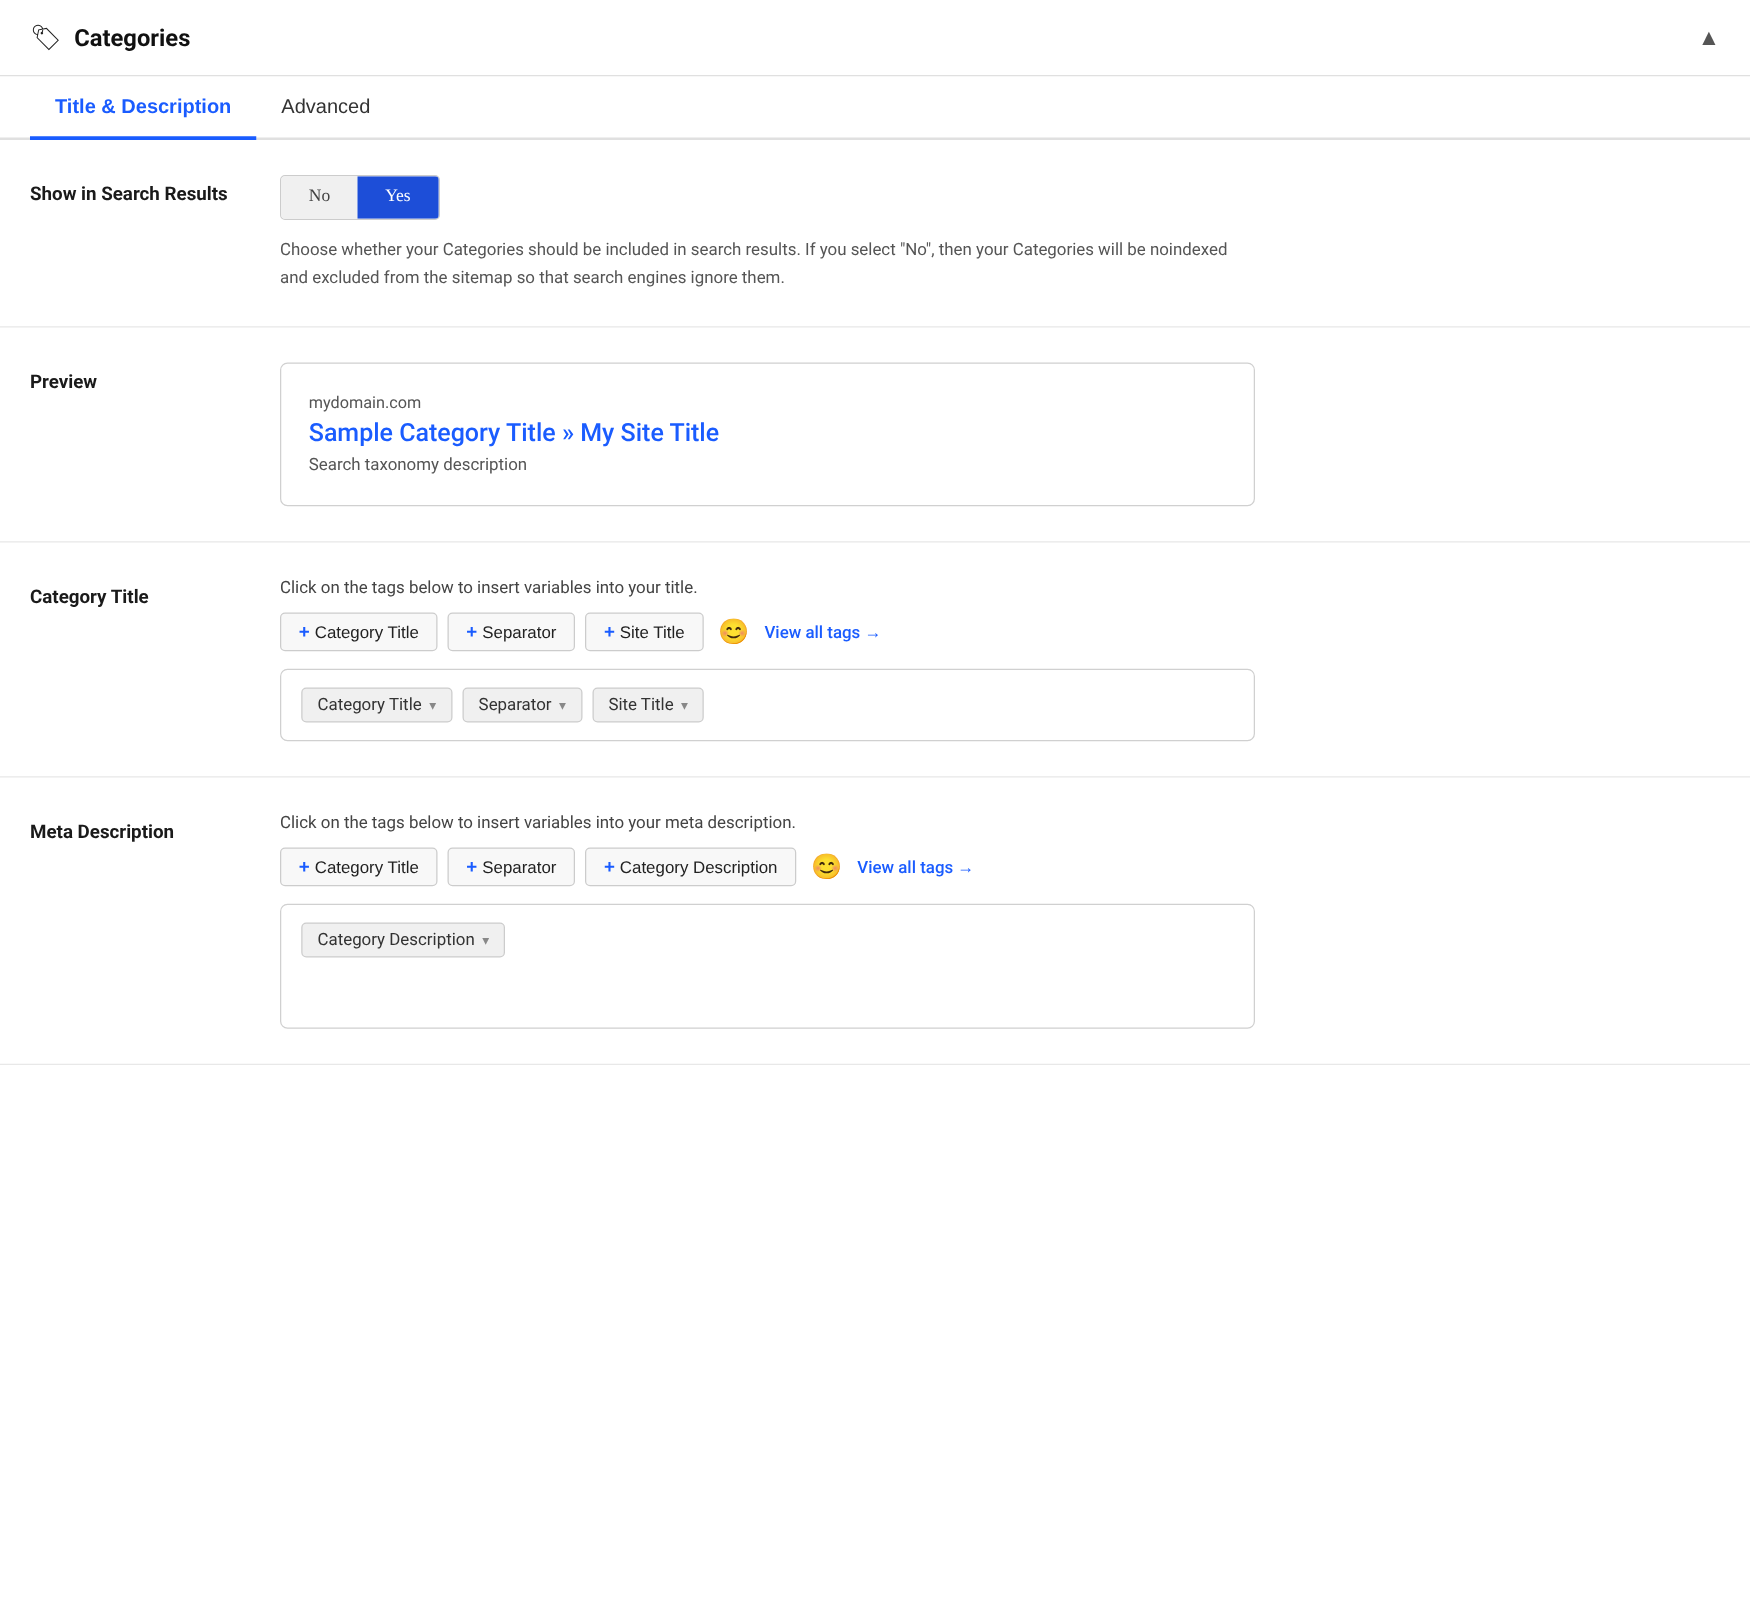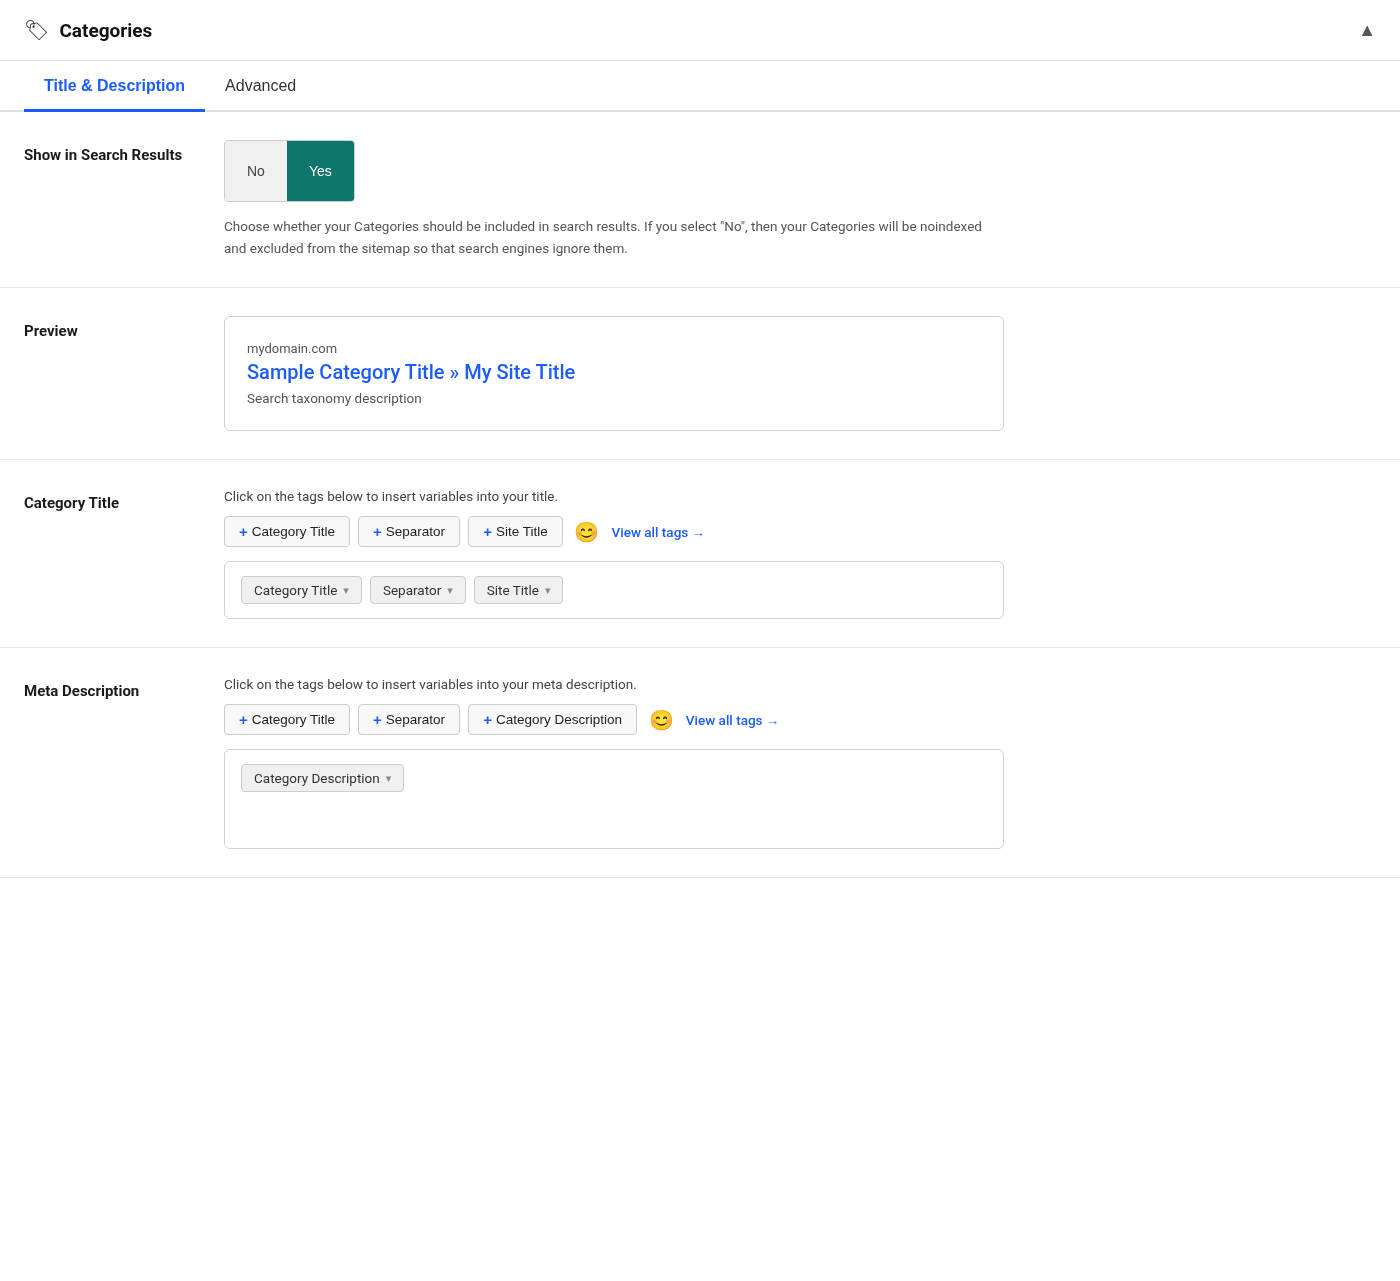--- a/index.html
+++ b/index.html
@@ -86,30 +86,31 @@
 
     
     .toggle-group {
       display: inline-flex;
       border: 1px solid #ccc;
       border-radius: 4px;
       overflow: hidden;
       margin-bottom: 14px;
     }
     .toggle-btn {
-      padding: 22px 22px;
+      padding: 9px 22px;
       font-size: 14px;
       font-weight: 500;
       cursor: pointer;
       border: none;
       background: #f0f0f0;
       color: #444;
+      font-family: Liberation Serif, serif;
     }
     .toggle-btn.selected {
-      background: #0f766e;
+      background: #1d4ed8;
       color: #fff;
     }
 
     .section-help-text {
       font-size: 13.5px;
       color: #555;
       line-height: 1.6;
       max-width: 780px;
     }
 

